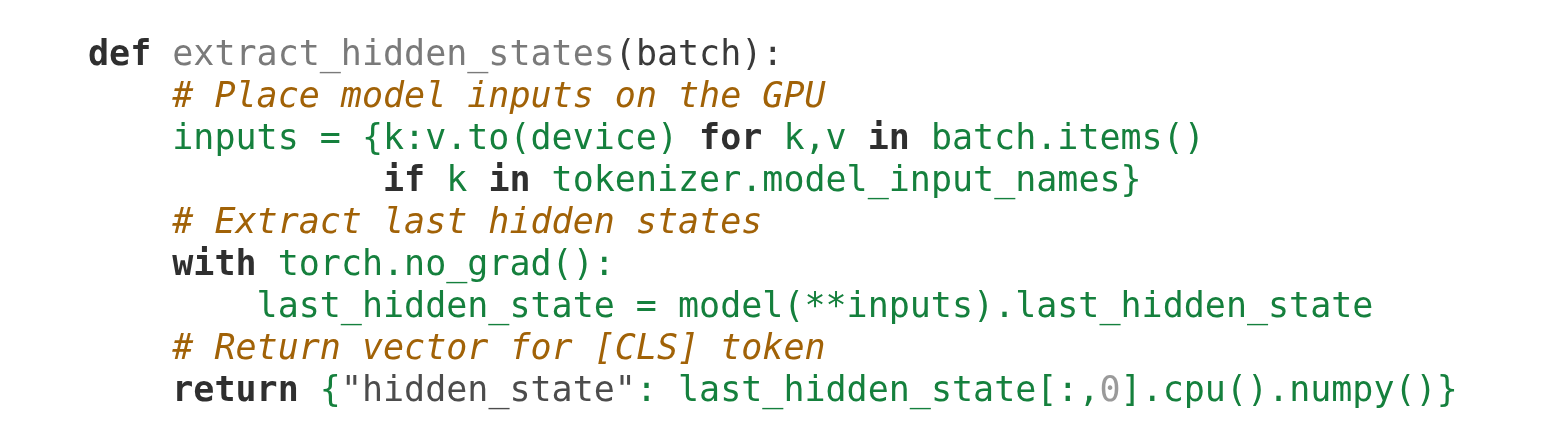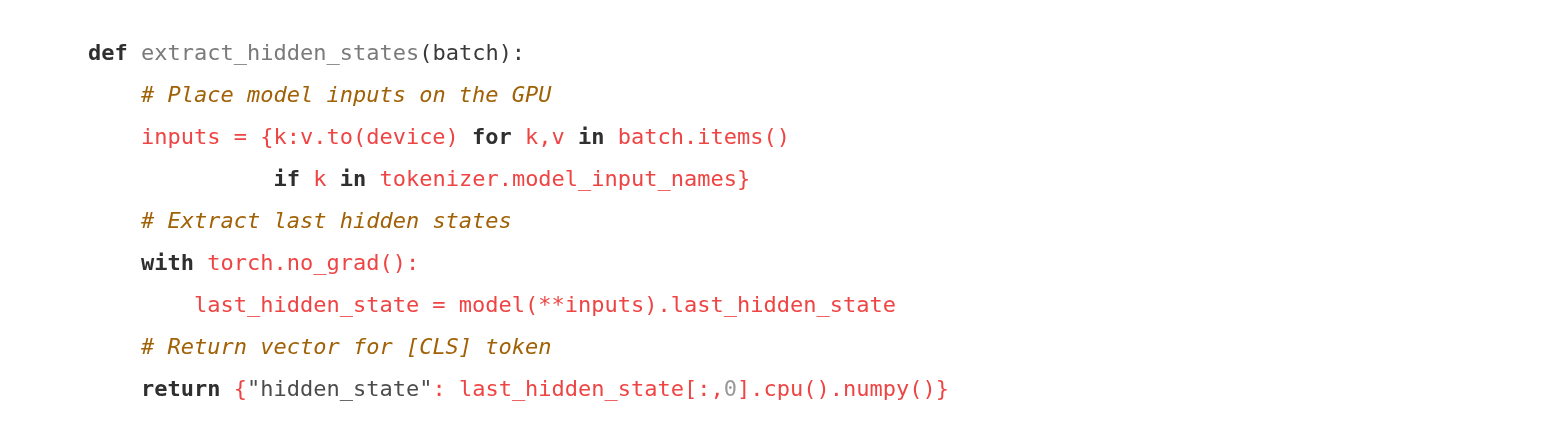--- a/index.html
+++ b/index.html
@@ -13,42 +13,42 @@
     background: #ffffff;
     font-family: "DejaVu Sans Mono", monospace;
     overflow: hidden;
   }
   .code-block {
     position: absolute;
     left: 88px;
     top: 32px;
     width: 1400px;
     font-family: "DejaVu Sans Mono", monospace;
-    font-size: 22px;
+    font-size: 35px;
     line-height: 42px;
     letter-spacing: 0px;
     white-space: pre;
     color: #4a4a4a;
     -webkit-font-smoothing: antialiased;
   }
   .code-line {
     white-space: pre;
     height: 42px;
   }
   
   .tok-kw {
     color: #2f2f2f;
     font-weight: bold;
   }
   .tok-fn {
     color: #7a7a7a;
     font-weight: normal;
   }
   .tok-plain {
-    color: #ef4444;
+    color: #15803d;
   }
   .tok-punc {
     color: #3a3a3a;
   }
   .tok-comment {
     color: #a16207;
     font-style: italic;
   }
   .tok-num {
     color: #9a9a9a;

